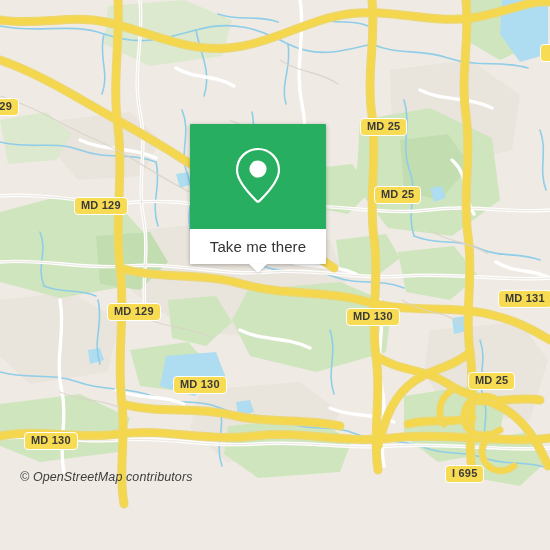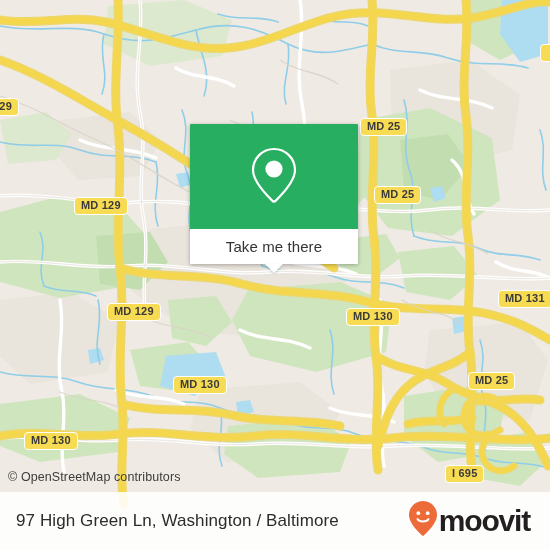--- a/index.html
+++ b/index.html
@@ -46,21 +46,21 @@
     white-space: nowrap;
     box-sizing: border-box;
     text-align: center;
   }
 
   
   #popup-card {
     position: absolute;
     left: 190px;
     top: 124px;
-    width: 168px;
+    width: 136px;
     box-shadow: 0 1px 4px rgba(0,0,0,0.30);
     border-radius: 1px;
   }
   #popup-header {
     height: 105px;
     background: #27AE60;
     display: flex;
     align-items: center;
     justify-content: center;
     border-radius: 1px 1px 0 0;
@@ -87,25 +87,26 @@
     width: 0; height: 0;
     border-left: 9px solid transparent;
     border-right: 9px solid transparent;
     border-top: 9px solid #FFFFFF;
     filter: drop-shadow(0 1px 1px rgba(0,0,0,0.18));
   }
 
   
   #attribution {
     position: absolute;
-    left: 8px;
+    left: 20px;
     top: 470px;
     font-size: 12.5px;
     color: #3C3C3C;
     letter-spacing: 0.1px;
+    font-style: italic;
   }
 
   
   #footer-bar {
     position: absolute;
     left: 0;
     top: 492px;
     width: 550px;
     height: 58px;
     background: rgba(255,255,255,0.88);
@@ -320,28 +321,14 @@
       </span>
     </div>
     <div id="popup-footer">
       <span id="popup-footer-label">Take me there</span>
       <span id="popup-tail"></span>
     </div>
   </div>
 
   <div id="attribution">© OpenStreetMap contributors</div>
 
-  <div id="footer-bar">
-    <div id="footer-title">97 High Green Ln, Washington / Baltimore</div>
-    <div id="brand-logo">
-      <span>
-        <svg width="30" height="38" viewBox="0 0 30 38" xmlns="http://www.w3.org/2000/svg">
-          <path d="M15 1 C7.3 1 1 7.3 1 15 C1 23.5 12 33.5 14.1 35.4 C14.6 35.9 15.4 35.9 15.9 35.4 C18 33.5 29 23.5 29 15 C29 7.3 22.7 1 15 1 Z" fill="#ED6A39"></path>
-          <circle cx="10.3" cy="13.2" r="1.9" fill="#FFFFFF"></circle>
-          <circle cx="19.7" cy="13.2" r="1.9" fill="#FFFFFF"></circle>
-          <path d="M9.6 19.2 C11.4 22.2 18.6 22.2 20.4 19.2" fill="none" stroke="#FFFFFF" stroke-width="2.1" stroke-linecap="round"></path>
-        </svg>
-      </span>
-      <span id="brand-wordmark">moovit</span>
-    </div>
-  </div>
 
 </div>
 
 </body></html>

